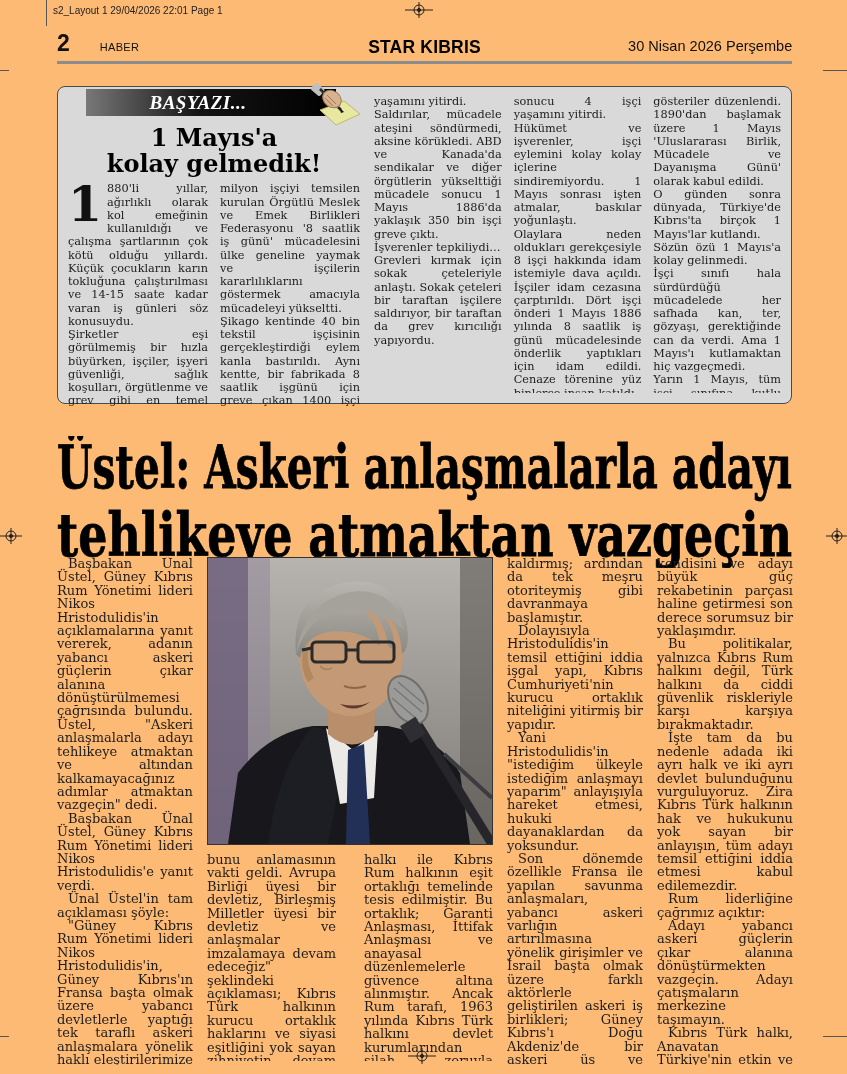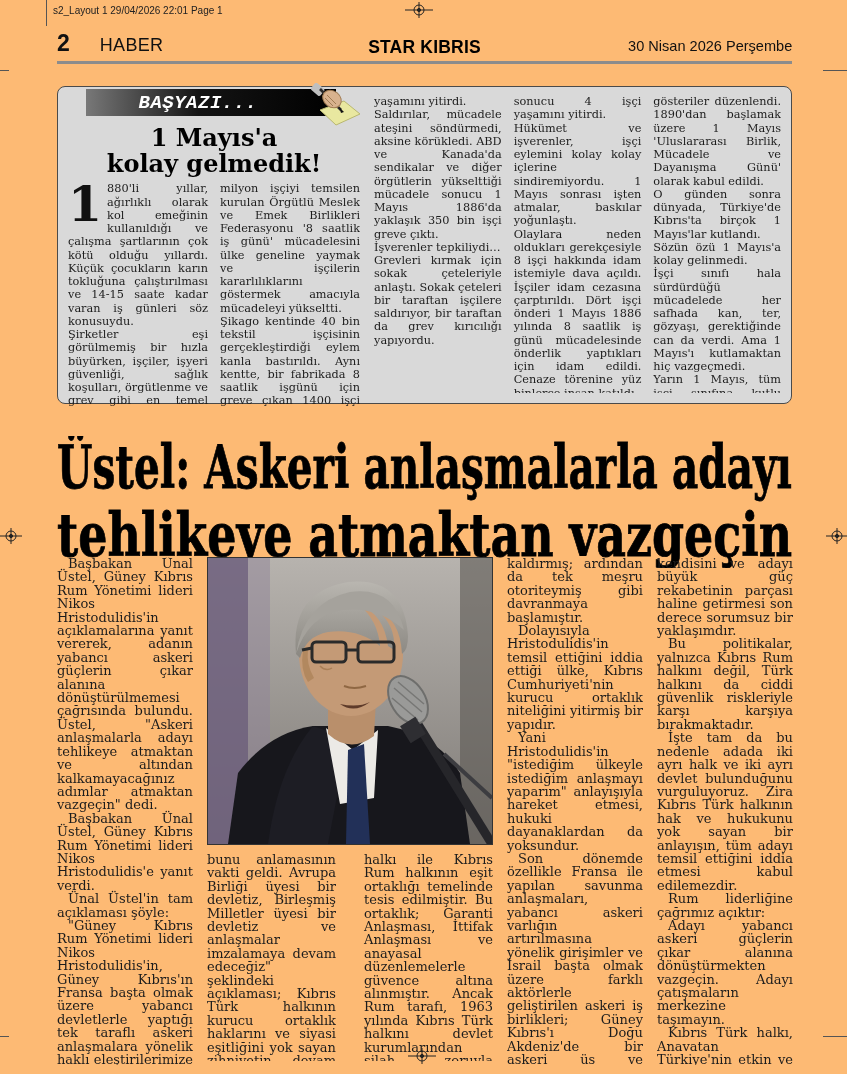--- a/index.html
+++ b/index.html
@@ -10,36 +10,36 @@
   .slug{position:absolute;left:53px;top:5px;font-family:"Liberation Sans",sans-serif;
         font-size:10px;color:#222;}
   .crop{position:absolute;background:#555;}
   .regmark{position:absolute;}
   .regmark svg{display:block;}
 
   
   .masthead{position:absolute;left:57px;top:30px;width:735px;height:30px;
             font-family:"Liberation Sans",sans-serif;display:flex;align-items:baseline;}
   .pageno{font-size:23px;font-weight:bold;color:#111;}
-  .section{font-size:18px;margin-left:30px;letter-spacing:.3px;color:#111;}
+  .section{font-size:11px;margin-left:30px;letter-spacing:.3px;color:#111;}
   .papertitle{position:absolute;left:50%;transform:translateX(-50%);bottom:2px;
               font-weight:bold;font-size:17.5px;letter-spacing:.2px;color:#000;}
   .dateline{margin-left:auto;font-size:15px;color:#111;transform:scaleX(.97);transform-origin:right;}
   .mastrule{position:absolute;left:57px;top:61px;width:735px;height:3px;background:#8c8c8c;}
 
   
   .edbox{position:absolute;left:57px;top:86px;width:735px;height:318px;background:#d9d9d9;
          border:1.5px solid #4a4a4a;border-radius:8px;box-sizing:border-box;
          padding:8px 10px;display:flex;gap:14px;overflow:visible;}
   .edleft{width:292px;flex:none;position:relative;padding-top:26px;}
   .edbanner{position:absolute;left:18px;top:-6px;width:250px;height:27px;
             background:linear-gradient(90deg,#787878,#141414 45%,#000);
             display:flex;align-items:center;justify-content:center;}
   .edbanner .bl{color:#fff;font-style:italic;font-weight:bold;font-size:19px;
-                font-family:Liberation Mono, monospace;letter-spacing:.5px;padding-right:26px;}
+                font-family:Liberation Serif, serif;letter-spacing:.5px;padding-right:26px;}
   .writeicon{position:absolute;right:-26px;top:-6px;}
   .edtitle{text-align:center;font-weight:bold;font-size:24px;line-height:1.07;color:#000;
            margin:4px 0 6px 0;}
   .edcols2{display:flex;gap:12px;height:228px;overflow:hidden;}
   .edright{flex:1;display:flex;gap:12px;height:298px;overflow:hidden;}
   .col{flex:1;min-width:0;}
   .bt{font-size:11.3px;line-height:13.25px;text-align:justify;color:#1c1c1c;
       hyphens:auto;-webkit-hyphens:auto;}
   .bt p{margin:0;}
   .dropcap{float:left;font-size:49px;line-height:40px;font-weight:bold;padding:2px 5px 0 0;color:#111;}
@@ -246,21 +246,21 @@
           <p class="cont">bunu anlamasının vakti geldi. Avrupa Birliği üyesi bir devletiz, Birleşmiş Milletler üyesi bir devletiz ve anlaşmalar imzalamaya devam edeceğiz" şeklindeki açıklaması; Kıbrıs Türk halkının kurucu ortaklık haklarını ve siyasi eşitliğini yok sayan zihniyetin devam ettiğinin açık bir ifadesidir.</p>
           <p>Öncelikle bilinmelidir ki; 1960 yılında kurulan Kıbrıs Cumhuriyeti, Kıbrıs Türk</p>
         </div>
         <div class="col">
           <p class="cont">halkı ile Kıbrıs Rum halkının eşit ortaklığı temelinde tesis edilmiştir. Bu ortaklık; Garanti Anlaşması, İttifak Anlaşması ve anayasal düzenlemelerle güvence altına alınmıştır. Ancak Rum tarafı, 1963 yılında Kıbrıs Türk halkını devlet kurumlarından silah zoruyla dışlayarak bu ortaklık düzenini, gasp ve işgal ederek, fiilen ortadan</p>
         </div>
       </div>
     </div>
     <div class="acol">
       <p class="cont">kaldırmış; ardından da tek meşru otoriteymiş gibi davranmaya başlamıştır.</p>
-      <p>Dolayısıyla Hristodulidis'in temsil ettiğini iddia ettiği ülke, Kıbrıs Cumhuriyeti'nin kurucu ortaklık niteliğini yitirmiş bir yapıdır.</p>
+      <p>Dolayısıyla Hristodulidis'in temsil ettiğini iddia işgal yapı, Kıbrıs Cumhuriyeti'nin kurucu ortaklık niteliğini yitirmiş bir yapıdır.</p>
       <p>Yani Hristodulidis'in "istediğim ülkeyle istediğim anlaşmayı yaparım" anlayışıyla hareket etmesi, hukuki dayanaklardan da yoksundur.</p>
       <p>Son dönemde özellikle Fransa ile yapılan savunma anlaşmaları, yabancı askeri varlığın artırılmasına yönelik girişimler ve İsrail başta olmak üzere farklı aktörlerle geliştirilen askeri iş birlikleri; Güney Kıbrıs'ı Doğu Akdeniz'de bir askeri üs ve silahlanma merkezine dönüştürme riskini beraberinde getirmektedir.</p>
       <p>Bu yaklaşım yalnızca Güney Kıbrıs'ın değil, Ada'nın genelinin ve tüm bölgenin güvenliğini tehdit etmektedir.</p>
 
     </div>
     <div class="acol">
       <p class="cont">kendisini ve adayı büyük güç rekabetinin parçası haline getirmesi son derece sorumsuz bir yaklaşımdır.</p>
       <p>Bu politikalar, yalnızca Kıbrıs Rum halkını değil, Türk halkını da ciddi güvenlik riskleriyle karşı karşıya bırakmaktadır.</p>
       <p>İşte tam da bu nedenle adada iki ayrı halk ve iki ayrı devlet bulunduğunu vurguluyoruz. Zira Kıbrıs Türk halkının hak ve hukukunu yok sayan bir anlayışın, tüm adayı temsil ettiğini iddia etmesi kabul edilemezdir.</p>
       <p>Rum liderliğine çağrımız açıktır:</p>

